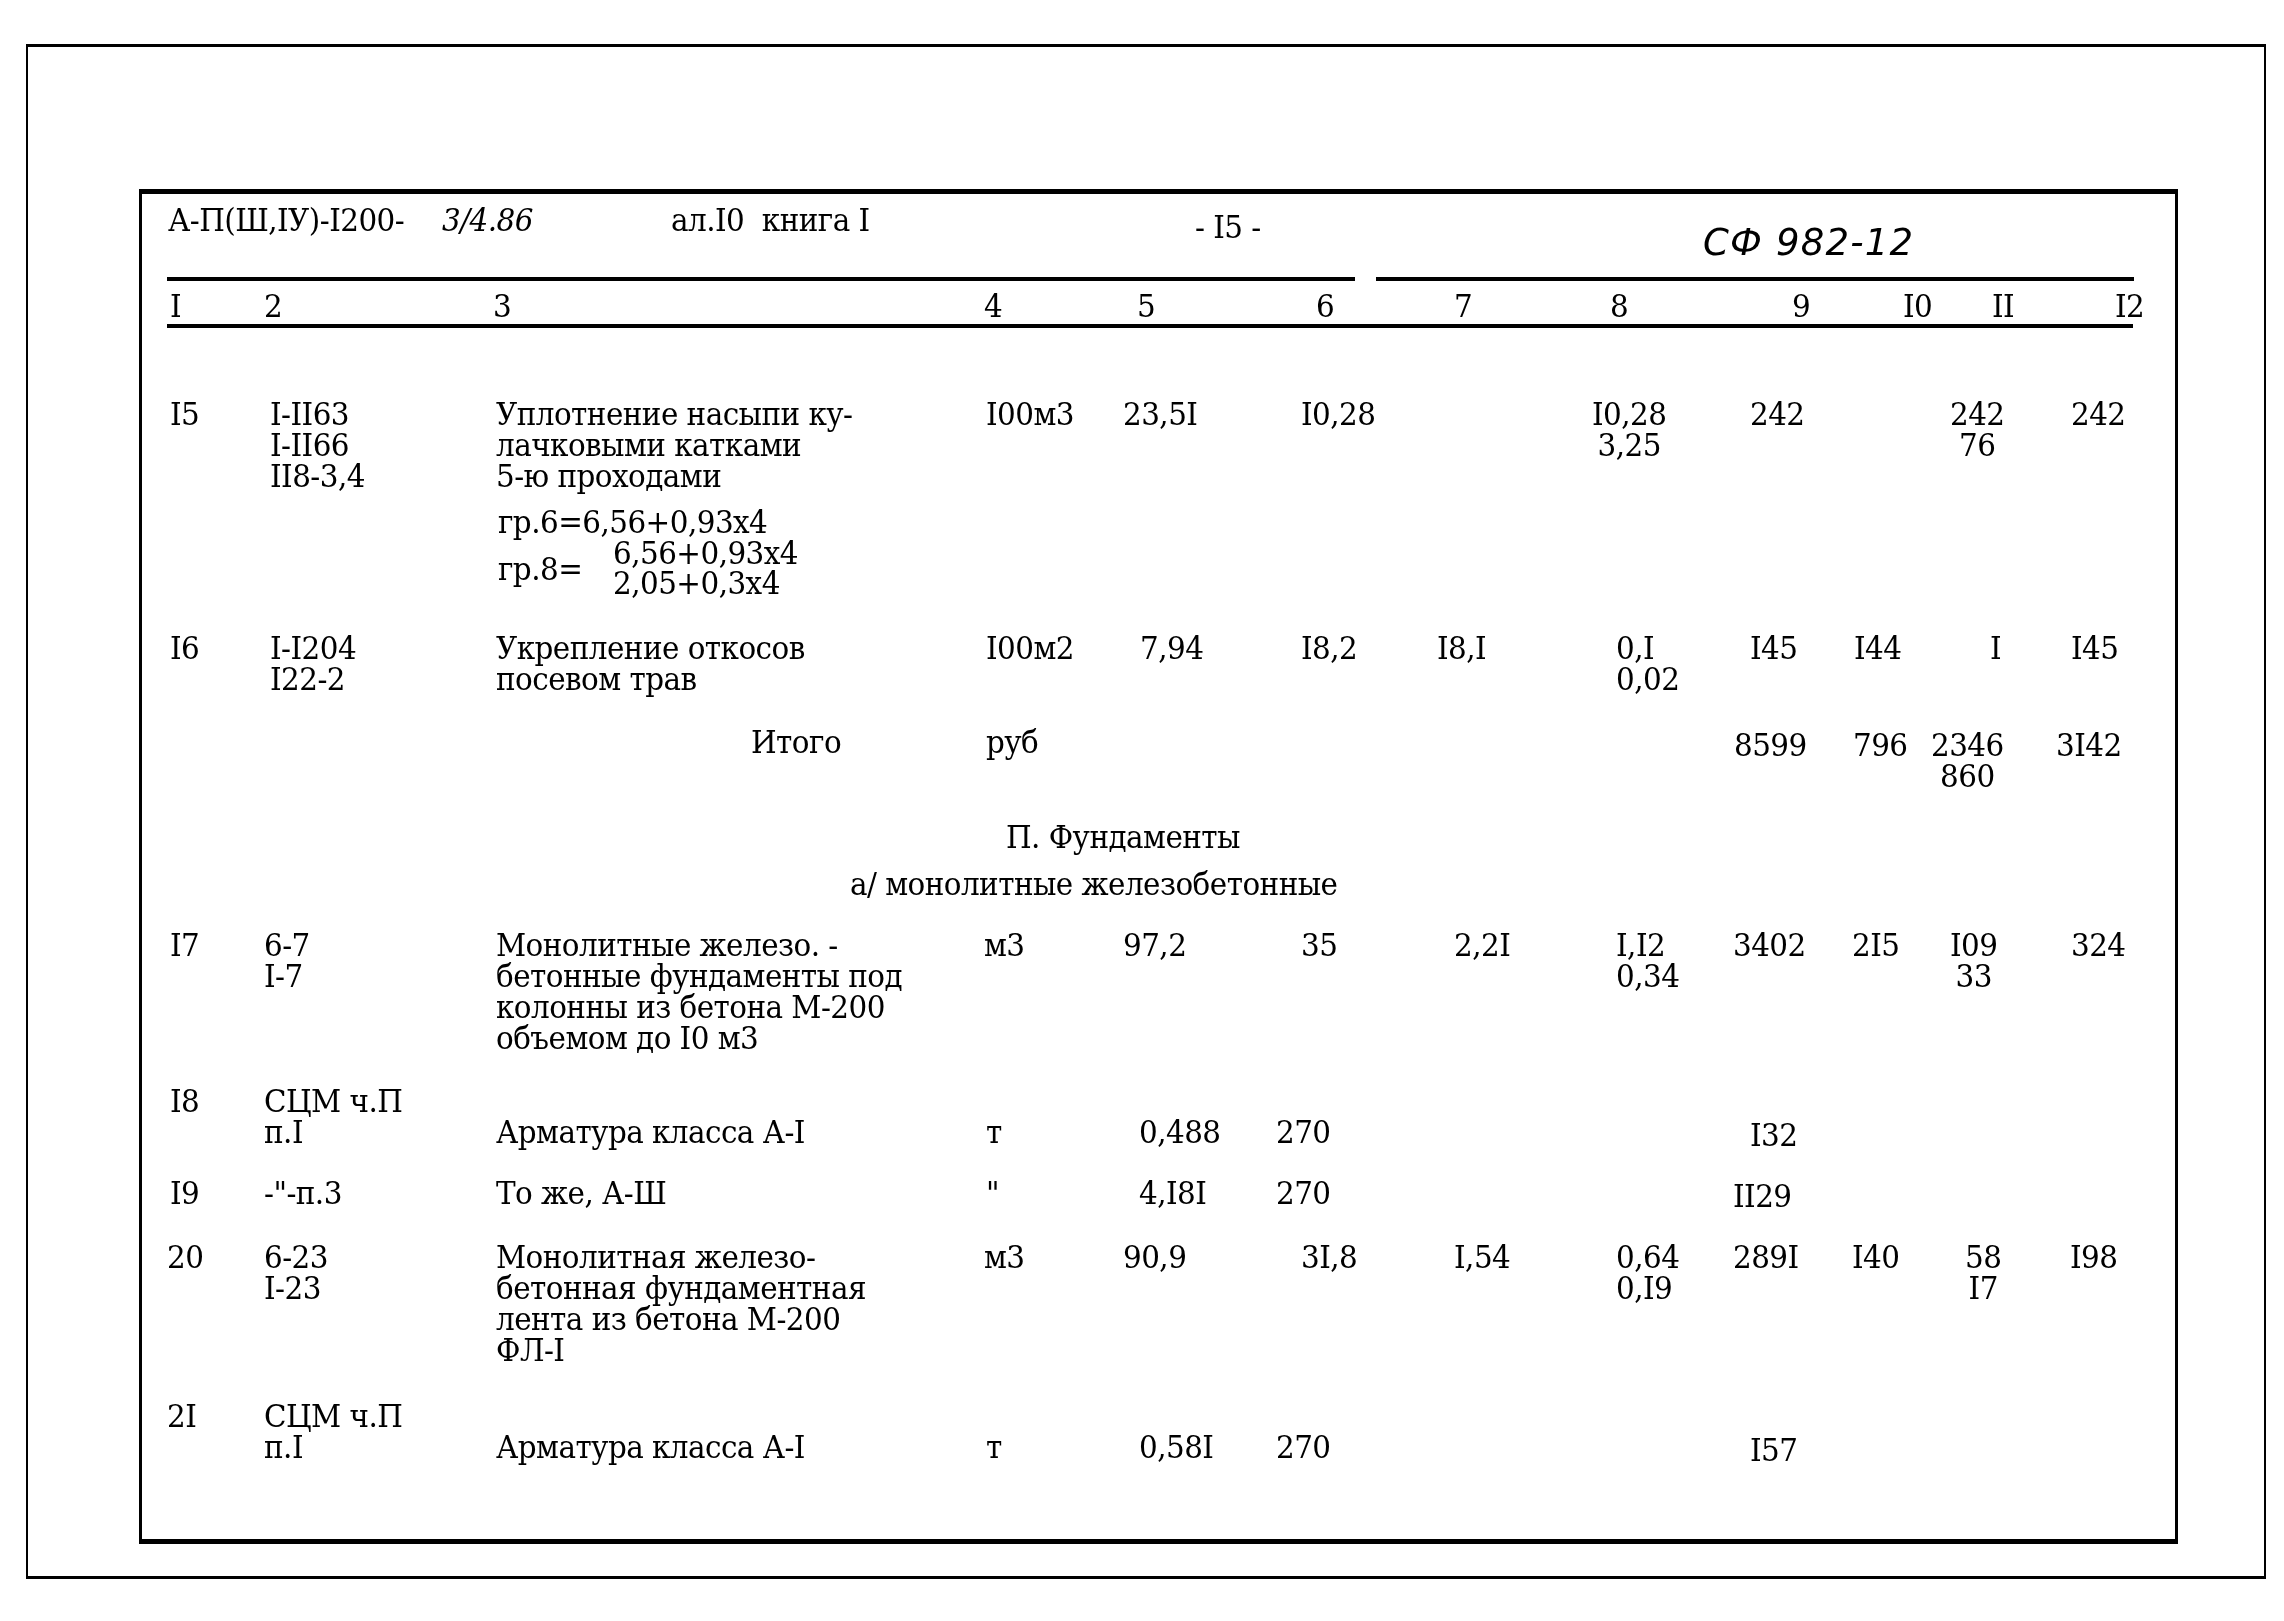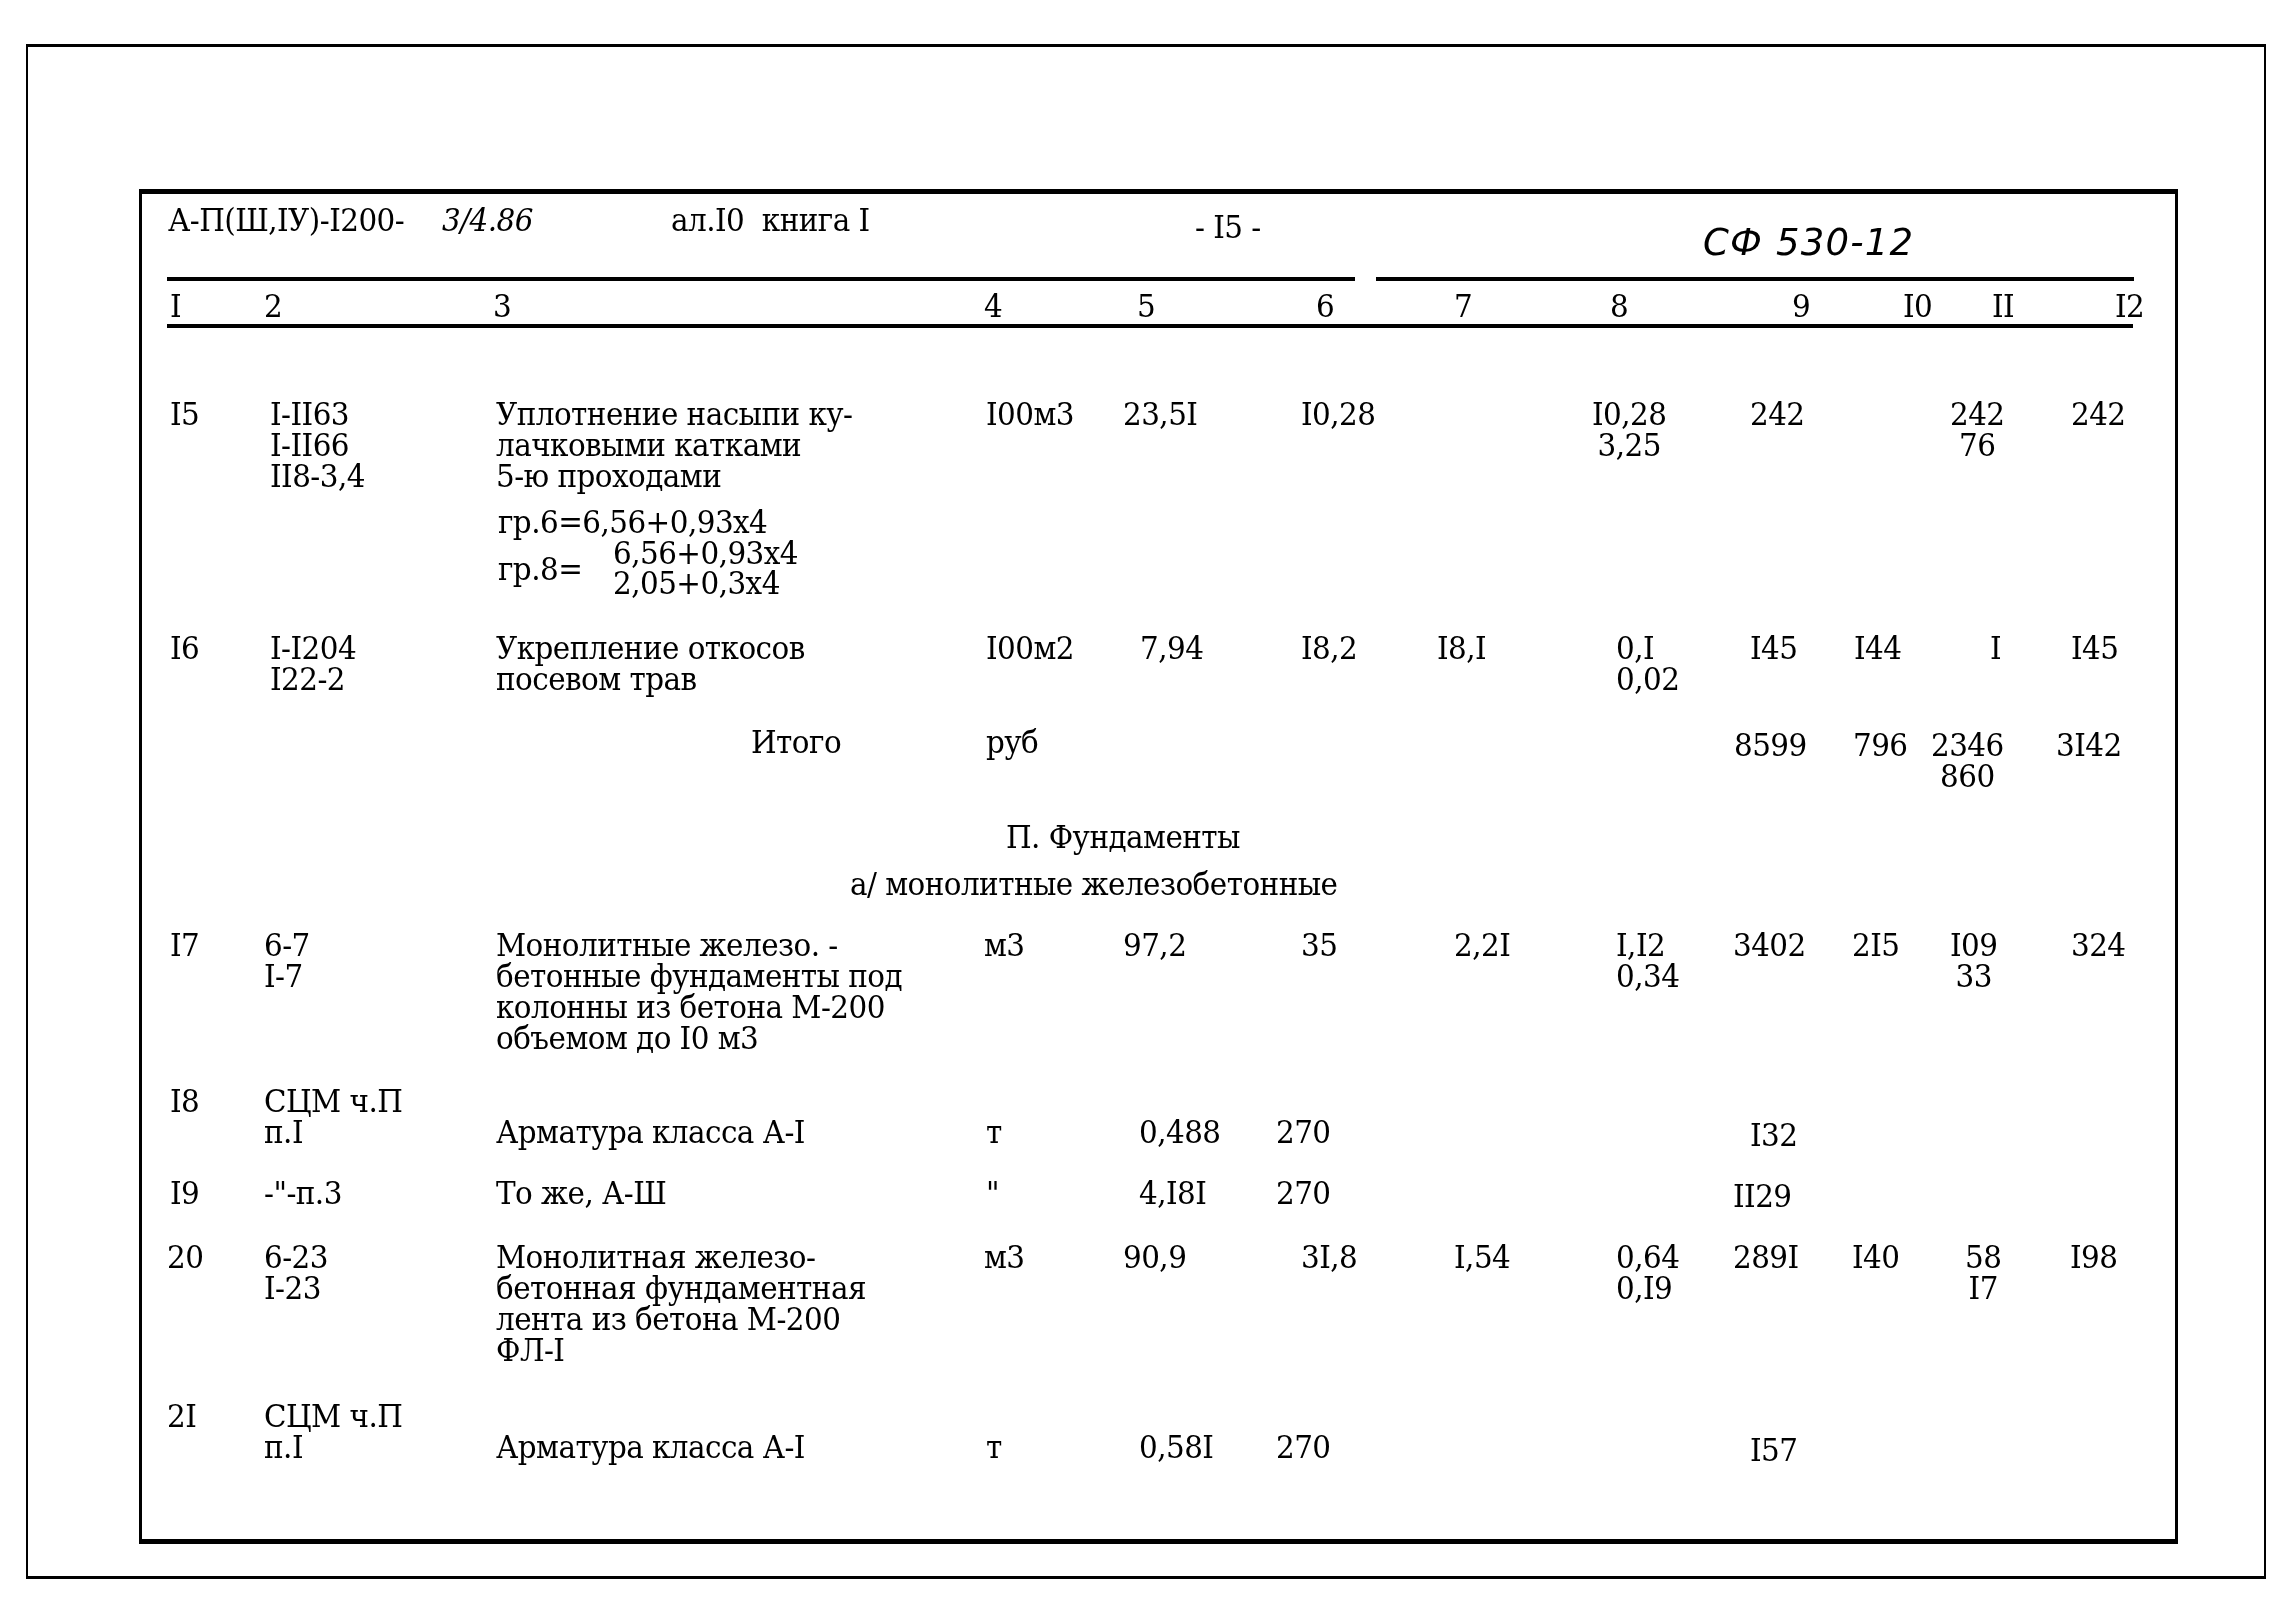--- a/index.html
+++ b/index.html
@@ -21,21 +21,21 @@
 <body>
 
 <div class="outer"></div>
 <div class="inner"></div>
 
 <div>
   <span class="t" style="left:168px;top:205px;">А-П(Ш,IУ)-I200-</span>
   <span class="t" style="left:442px;top:205px;font-style:italic;">3/4.86</span>
   <span class="t" style="left:671px;top:205px;">ал.I0  книга I</span>
   <span class="t" style="left:1195px;top:212px;">- I5 -</span>
-  <span class="hand" style="left:1703px;top:221px;">СФ 530-12</span>
+  <span class="hand" style="left:1703px;top:221px;">СФ 982-12</span>
 </div>
 
 <div class="hline" style="left:167px;top:277px;width:1188px;"></div>
 <div class="hline" style="left:1376px;top:277px;width:758px;"></div>
 <div class="hline" style="left:167px;top:324px;width:1966px;"></div>
 
 <div>
   <span class="t" style="left:170px;top:291px;">I</span>
   <span class="t" style="left:264px;top:291px;">2</span>
   <span class="t" style="left:493px;top:291px;">3</span>

